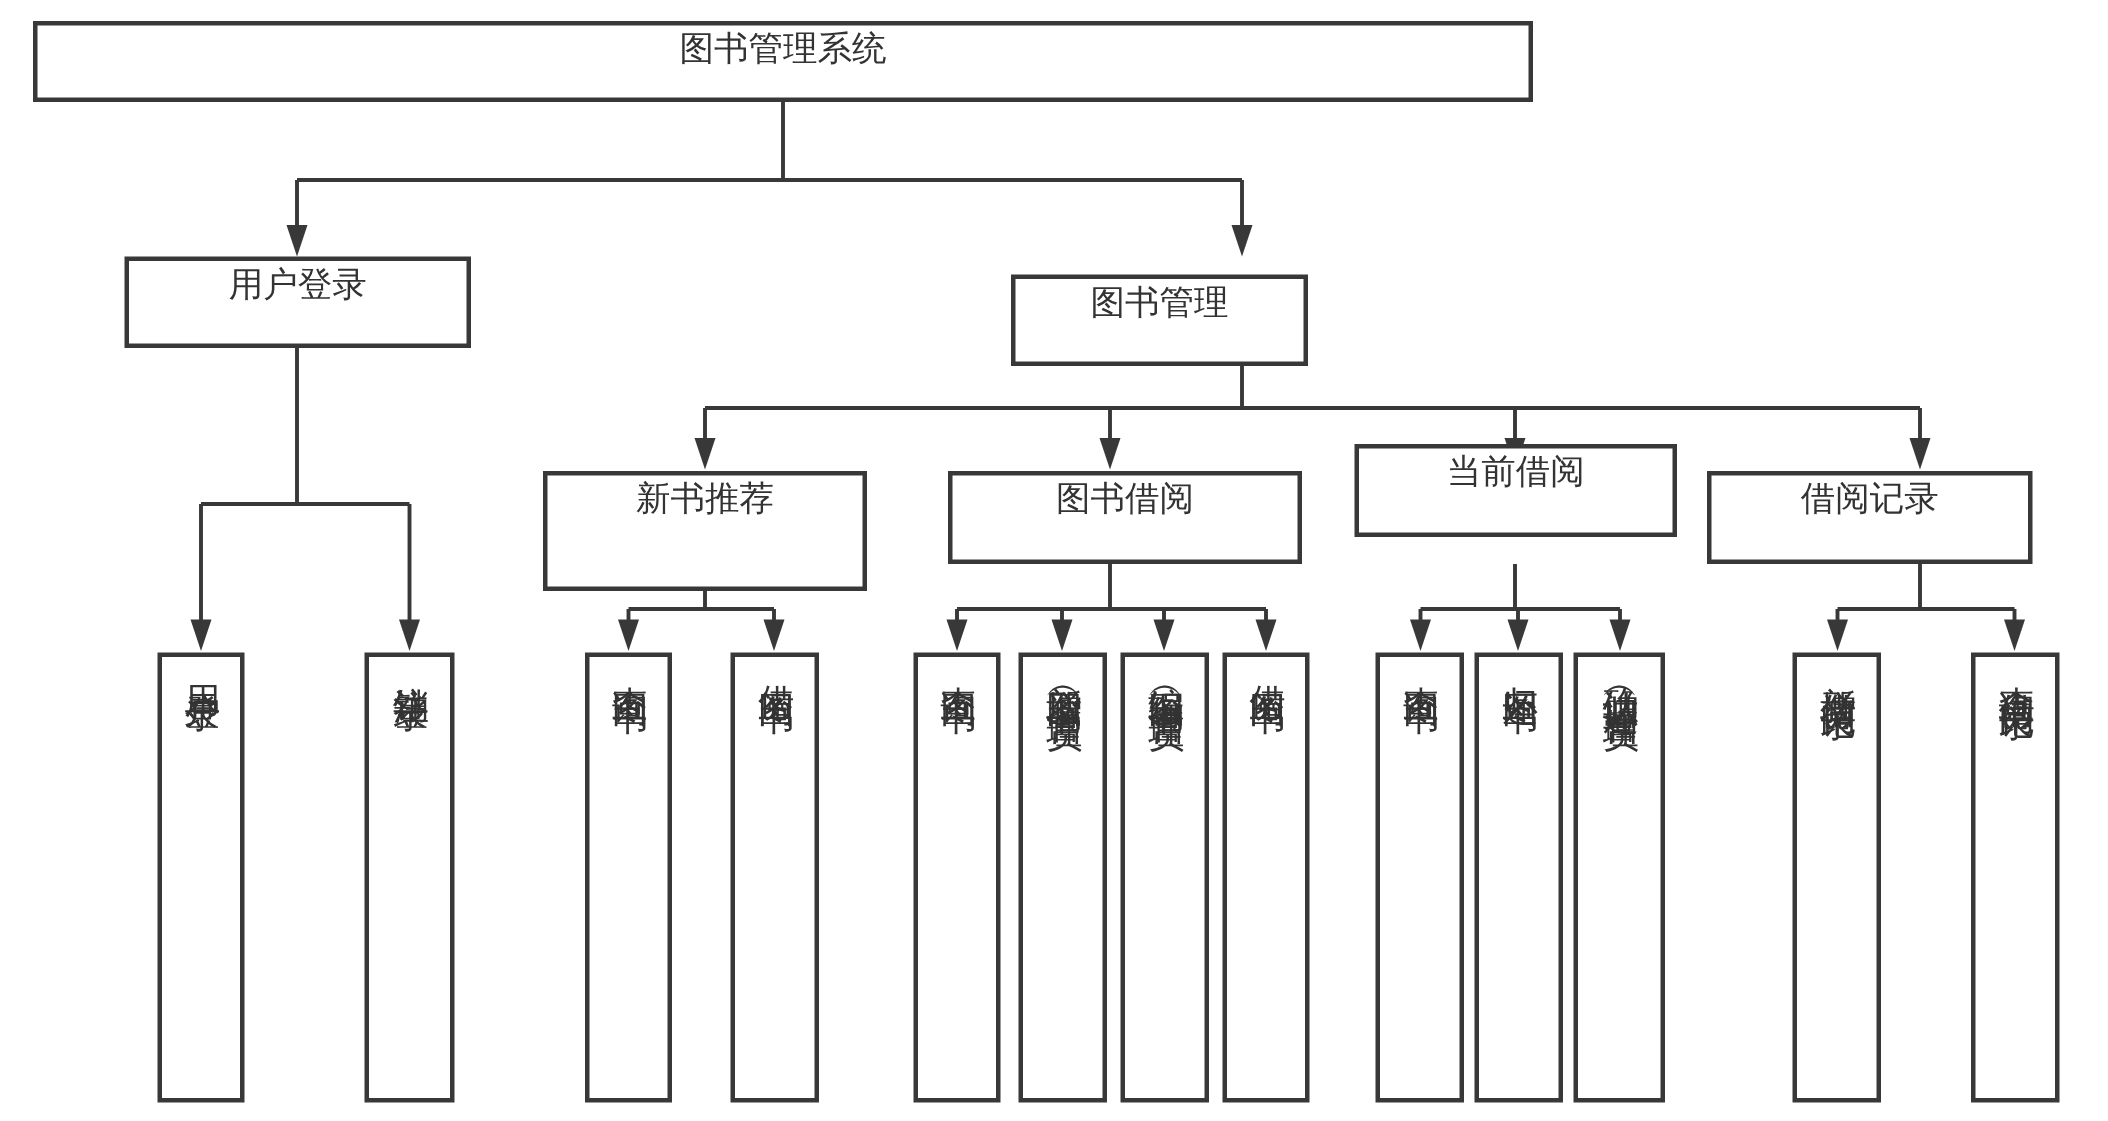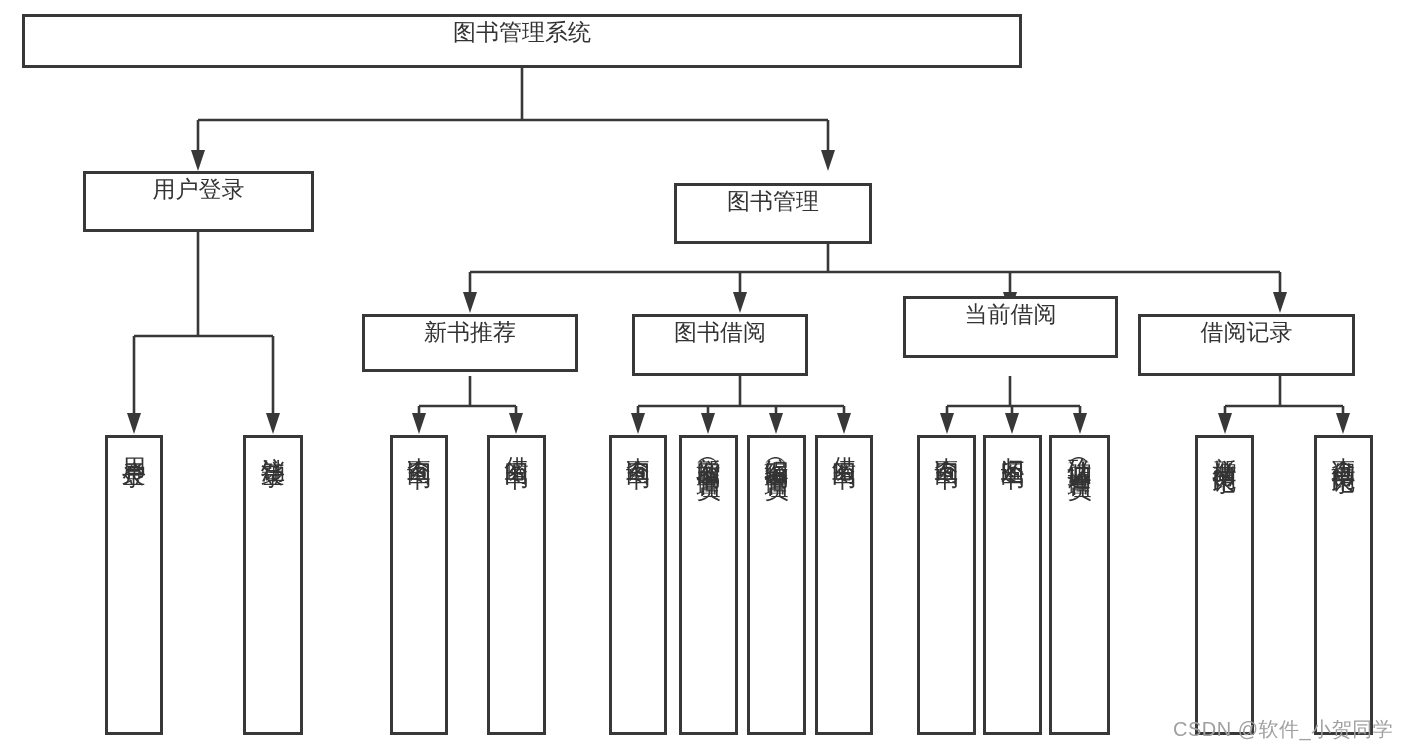--- a/index.html
+++ b/index.html
@@ -12,22 +12,22 @@
     position:absolute;background:#ffffff;border:3px solid #383838;box-sizing:border-box;
     display:flex;align-items:flex-start;justify-content:center;
     font-size:23px;color:#333333;white-space:nowrap;
   }
   
   .n-root{left:22px;top:14px;width:1000px;height:54px;}
   
   .n-login{left:83px;top:171px;width:231px;height:61px;}
   .n-mgmt{left:674px;top:171px;width:198px;height:61px;margin-top:12px;}
   
-  .n-l3a{left:362px;top:314px;width:216px;height:58px;}
-  .n-l3b{left:632px;top:314px;width:176px;height:62px;}
+  .n-l3a{left:362px;top:314px;width:216px;height:80px;}
+  .n-l3b{left:632px;top:314px;width:236px;height:62px;}
   .n-l3c{left:903px;top:296px;width:215px;height:62px;}
   .n-l3d{left:1138px;top:314px;width:217px;height:62px;}
   
   .leaf{top:435px;height:300px;}
   .leaf span{
     writing-mode:vertical-rl;text-orientation:mixed;
     font-size:24px;letter-spacing:3px;line-height:1;color:#333333;
   }
   .lf-a{left:105px;width:58px;}  .lf-b{left:243px;width:60px;}
   .lf-c{left:390px;width:58px;}  .lf-d{left:487px;width:59px;}
@@ -176,15 +176,14 @@
     <span>确认归还（管理员）</span>
   </div>
 
   <div class="bx leaf lf-l">
     <span>新增借阅记录</span>
   </div>
   <div class="bx leaf lf-m">
     <span>查询借阅记录</span>
   </div>
 
-  <div class="watermark">CSDN @软件_小贺同学</div>
 
 </div>
 
 </body></html>

